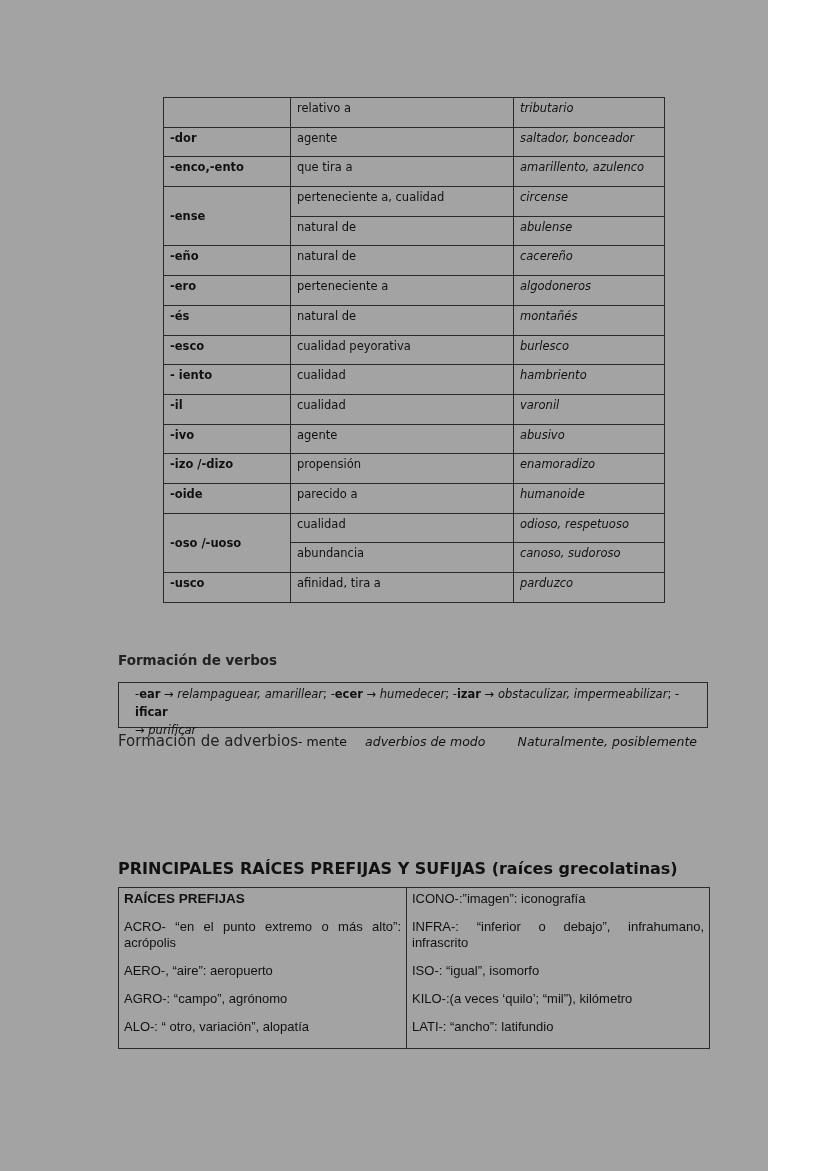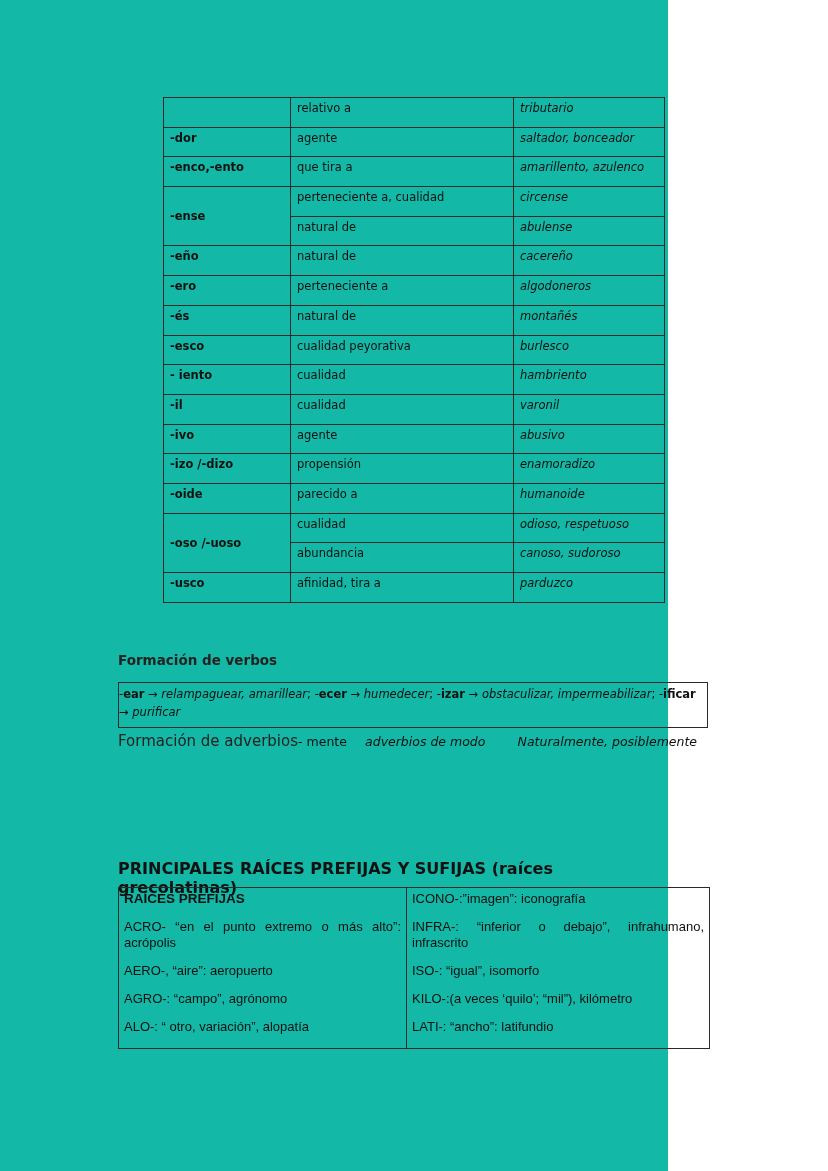--- a/index.html
+++ b/index.html
@@ -1,37 +1,37 @@
 <!DOCTYPE html>
 <html><head>
 <meta charset="utf-8">
 <style>
   html, body { margin: 0; padding: 0; background: #ffffff; }
   body { width: 828px; height: 1171px; position: relative; overflow: hidden; color: #111; }
-  .page { position: absolute; left: 0; top: 0; width: 668px; height: 1171px; background: #14b8a6; }
+  .page { position: absolute; left: 0; top: 0; width: 768px; height: 1171px; background: #a3a3a3; }
 
   
   table.suf {
     position: absolute; left: 163px; top: 97px;
     border-collapse: collapse; width: 502px;
     font-family: "DejaVu Sans", sans-serif; font-size: 11.5px;
   }
   table.suf td { border: 1.5px solid #2a2a2a; height: 28.7px; padding: 0 6px; vertical-align: top; line-height: 20px; }
   table.suf td.c1 { width: 114px; font-weight: bold; vertical-align: middle; }
   table.suf td.c1.top { vertical-align: top; }
   table.suf td.c2 { width: 210px; }
   table.suf td.c3 { font-style: italic; }
 
   .h-verbos {
     position: absolute; left: 118px; top: 652px;
     font-family: "DejaVu Sans", sans-serif; font-size: 13.5px; font-weight: bold; color: #222;
   }
   .verb-box {
     position: absolute; left: 118px; top: 682px; width: 590px; height: 46px;
-    border: 1.5px solid #2a2a2a; padding: 2px 0; box-sizing: border-box;
+    border: 1.5px solid #2a2a2a; padding: 2px 16px; box-sizing: border-box;
     font-family: "DejaVu Sans", sans-serif; font-size: 11.5px; line-height: 18px;
   }
   .verb-box b { font-weight: bold; }
   .verb-box i { font-style: italic; }
 
   .adv-line {
     position: absolute; left: 118px; top: 732px;
     font-family: "DejaVu Sans", sans-serif; font-size: 13px; white-space: nowrap;
   }
   .adv-line .h { font-size: 15px; font-weight: normal; color: #222; }

